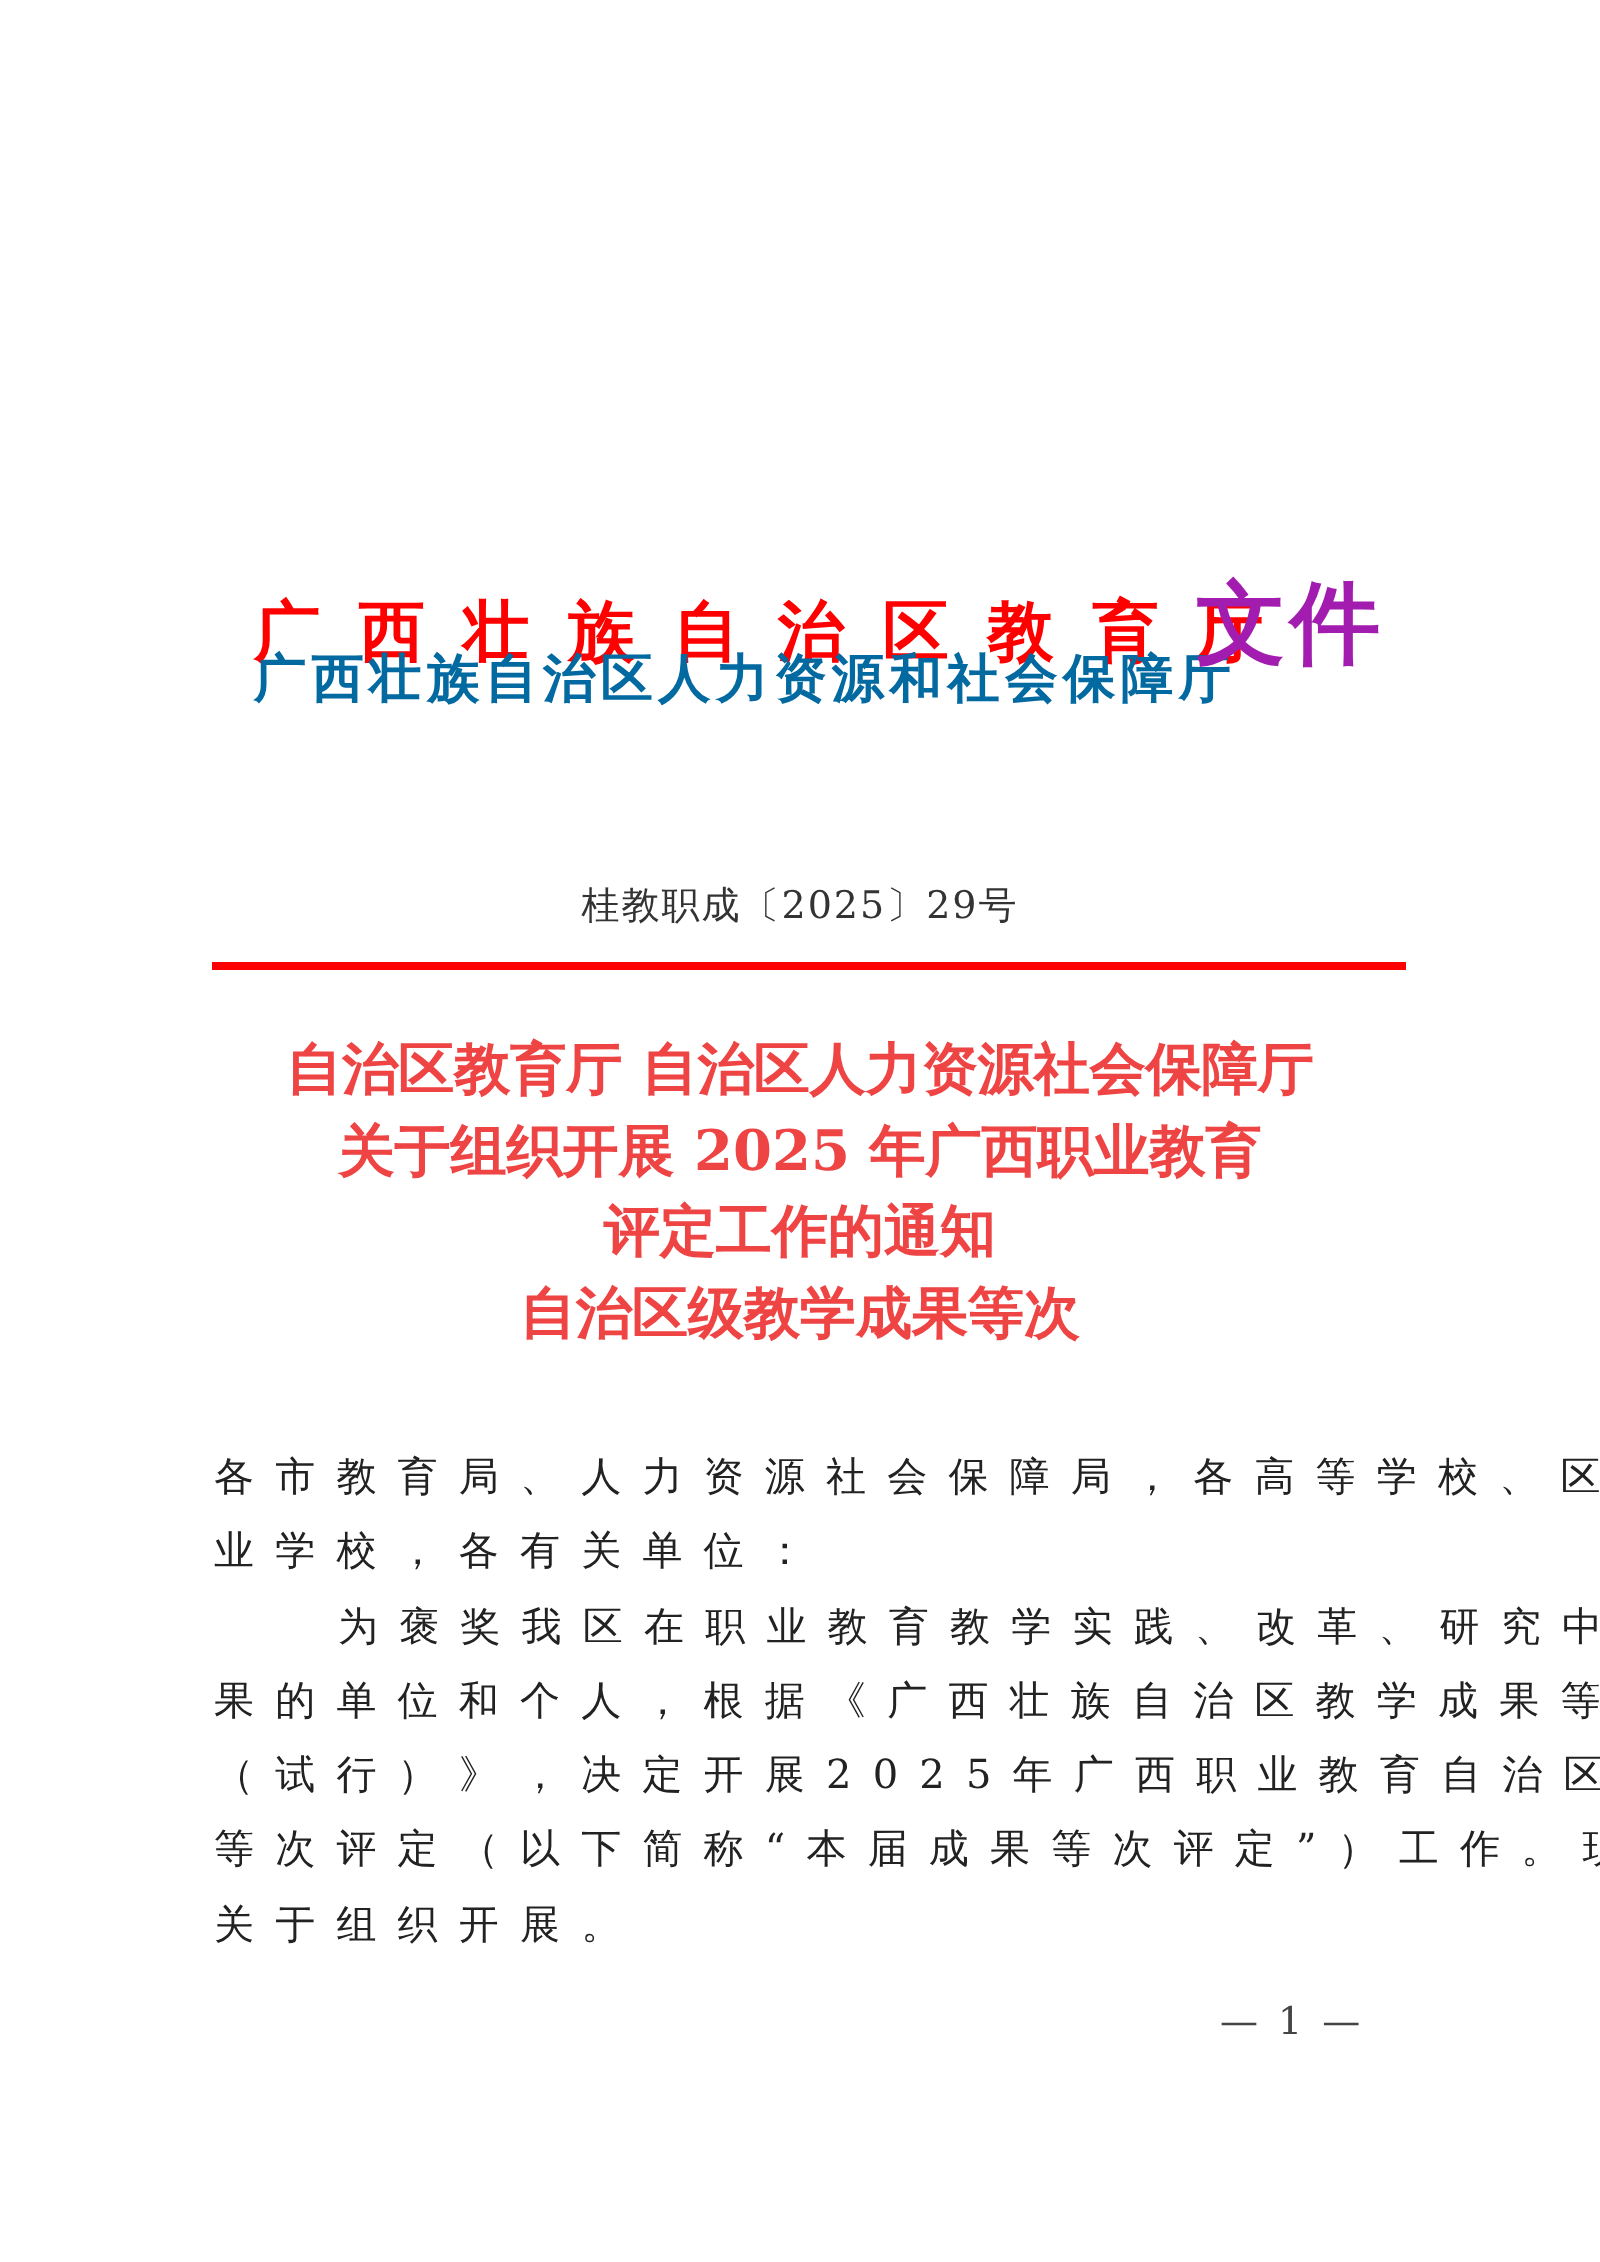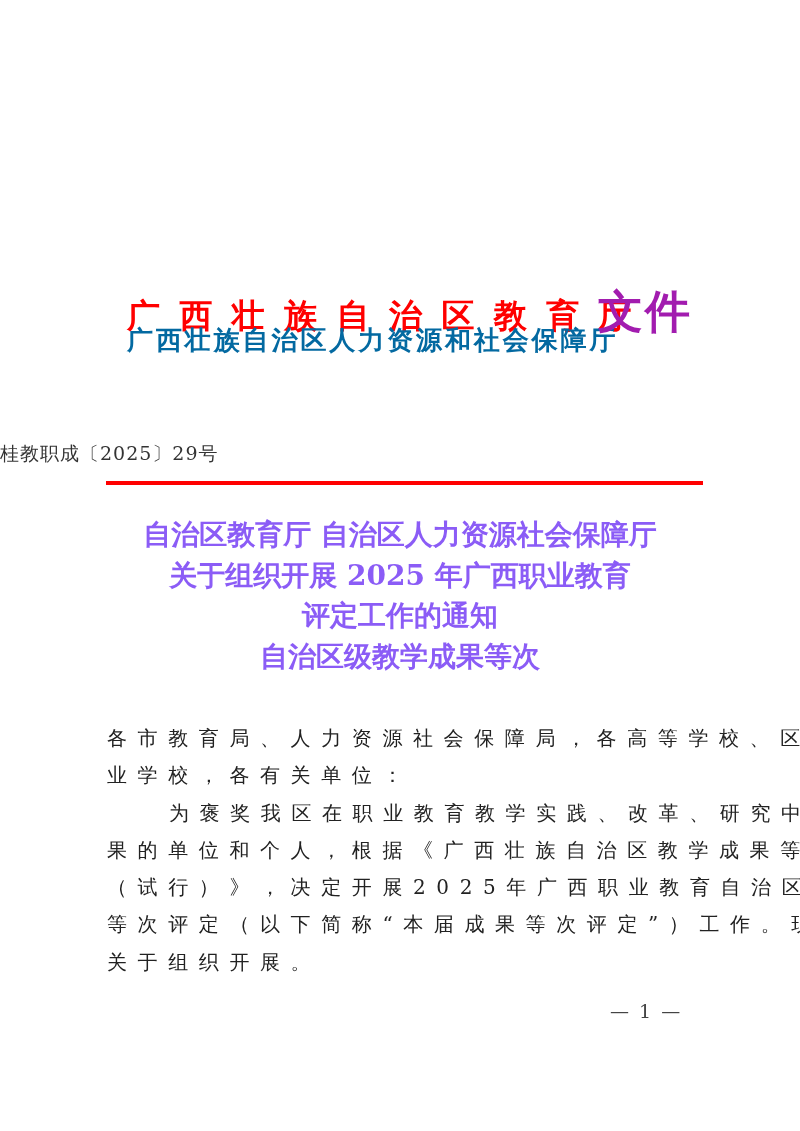--- a/index.html
+++ b/index.html
@@ -34,39 +34,39 @@
     .mast-suffix {
       left: 598px; top: 286px;
       font-size: 45px; line-height: 52px;
       color: #a21caf; font-weight: bold;
       letter-spacing: 2px;
     }
 
     
     .doc-number {
       left: 0; width: 800px; top: 440px;
-      text-align: left;
+      text-align: center;
       font-size: 19px; line-height: 26px;
       color: #333333;
       letter-spacing: 1px;
     }
 
     
     .red-rule {
       left: 106px; top: 481px;
       width: 597px; height: 4px;
       background: #ff0000;
     }
 
     
     .title {
       left: 0; width: 800px; top: 515px;
       text-align: center;
       font-size: 28px; line-height: 40.5px;
-      font-weight: bold; color: #8b5cf6;
+      font-weight: bold; color: #ef4444;
     }
     .title div { white-space: nowrap; }
 
     
     .body-text {
       left: 107px; top: 720px;
       width: 596px;
       font-size: 20px; line-height: 37.3px;
       color: #222222;
       letter-spacing: 10.6px;

